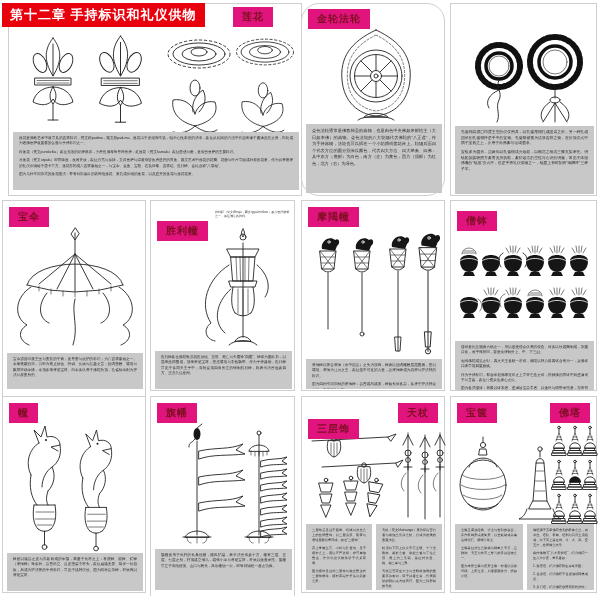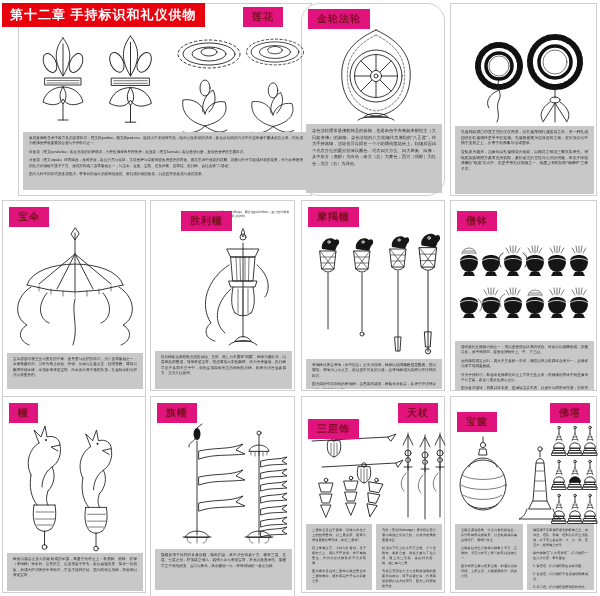--- a/index.html
+++ b/index.html
@@ -38,21 +38,21 @@
   .art .ruff{stroke:#111;stroke-width:6;stroke-dasharray:2.8 2.4;}
   .art .thin{stroke-width:.6;}
 </style>
 </head>
 <body>
 
 <div class="chapter">
   <span>第十二章 手持标识和礼仪供物</span>
 </div>
 
-<section class="panel" style="left:18px;top:3px;width:294px;height:193px;">
+<section class="panel" style="left:8px;top:3px;width:294px;height:193px;">
   <span class="tag" style="right:28px;top:3px;">莲花</span>
   <svg class="art" style="left:2px;top:26px;" width="288" height="100" viewBox="0 0 288 100">
     <defs>
       <g id="lemblem">
         <path d="M30 2 C22 12 20 24 30 40 C40 24 38 12 30 2 Z"></path>
         <path d="M30 8 L30 40"></path>
         <ellipse cx="17" cy="27" rx="6" ry="10" transform="rotate(-25 17 27)"></ellipse>
         <ellipse cx="43" cy="27" rx="6" ry="10" transform="rotate(25 43 27)"></ellipse>
         <rect x="12" y="42" width="36" height="7"></rect>
         <path d="M14 44.5 L46 44.5 M14 47 L46 47" class="thin"></path>
@@ -141,21 +141,21 @@
     <path d="M112 60 C128 70 130 90 116 98 C126 104 124 114 114 118"></path>
     <path d="M68 72 C64 86 72 100 66 118"></path>
     <path d="M40 66 C30 78 32 92 42 96 M96 66 C106 78 104 92 94 96"></path>
   </svg>
   <div class="desc fs36" style="left:4px;top:152px;width:136px;height:36px;">
     <p>宝伞源自印度王室与贵族的华盖，是尊贵与庇护的标识，为八吉祥徽相之一。伞盖遮蔽烈日，引申为遮止烦恼、障碍、疾病与恶趣之苦；丝绸垂幔、璎珞与飘带环绕伞缘，伞顶多饰摩尼宝珠。白伞多供养于佛陀头顶，孔雀翎伞则为护法与权贵所用。</p>
   </div>
 </section>
 
 <section class="panel" style="left:150px;top:200px;width:145px;height:191px;">
-  <span class="tag" style="left:6px;top:10px;margin-left:24px;">胜利幢</span>
+  <span class="tag" style="left:6px;top:20px;">胜利幢</span>
   <div class="topnote" style="left:64px;top:10px;width:76px;">胜利幢（梵文dhvaja，藏文rgyal-mtshan）是八吉祥徽相之一，象征佛法的胜利。</div>
   <svg class="art" style="left:4px;top:26px;" width="137" height="124" viewBox="0 0 137 124">
     <line x1="88" y1="16" x2="88" y2="110" stroke-width="1.4"></line>
     <circle cx="88" cy="10" r="3"></circle>
     <path d="M88 2 C86 5 86 7 88 10 C90 7 90 5 88 2 Z"></path>
     <path d="M72 22 H104 L100 30 H76 Z"></path>
     <path d="M76 30 H100 L98 54 H78 Z"></path>
     <path d="M81 30 L82 54 M85 30 L85.5 54 M90 30 L90 54 M94 30 L93.5 54" class="thin"></path>
     <path d="M74 54 H102 L100 60 H76 Z"></path>
     <path d="M78 60 C76 72 76 80 80 86 M98 60 C100 72 100 80 96 86 M80 86 Q88 92 96 86"></path>
@@ -393,21 +393,21 @@
     <p>图为横杆悬挂式三层饰与独立垂挂式三层饰数种，横杆两端作矛头与箭镞之形。</p>
   </div>
   <div class="desc fs32" style="left:74px;top:127px;width:66px;height:66px;">
     <p>天杖（梵文khatvanga）原为印度苦行者与瑜伽士所持之杖，后成为密乘的重要法器。</p>
     <p>杖顶自下而上依次串有宝瓶、十字金刚杵、新鲜之首、腐烂之首与干枯之颅，最上为三叉戟，象征转化贪、嗔、痴三毒与三界。</p>
     <p>天杖是莲花生大士与金刚瑜伽母的重要手持标识，倚于持者左肩，代表隐秘的明妃或方便善巧。图为三种形制的天杖。</p>
   </div>
 </section>
 
 <section class="panel" style="left:450px;top:396px;width:147px;height:197px;">
-  <span class="tag" style="left:6px;top:6px;margin-top:9px;">宝箧</span>
+  <span class="tag" style="left:6px;top:6px;">宝箧</span>
   <span class="tag" style="right:6px;top:6px;">佛塔</span>
   <svg class="art" style="left:4px;top:28px;" width="139" height="96" viewBox="0 0 139 96">
     <defs>
       <g id="stup">
         <line x1="0" y1="-10" x2="0" y2="-6"></line>
         <circle cx="0" cy="-11.5" r="1.3"></circle>
         <path d="M-3 2 L0 -6 L3 2 M-2.2 -2 H2.2 M-2.8 0.5 H2.8" class="thin"></path>
         <path d="M-5.5 9 C-5.5 2 5.5 2 5.5 9 Z"></path>
         <path d="M-4.5 9 H4.5 V11.5 H-4.5 Z M-6 11.5 H6 V14 H-6 Z M-7 14 H7 V16.5 H-7 Z"></path>
       </g>

